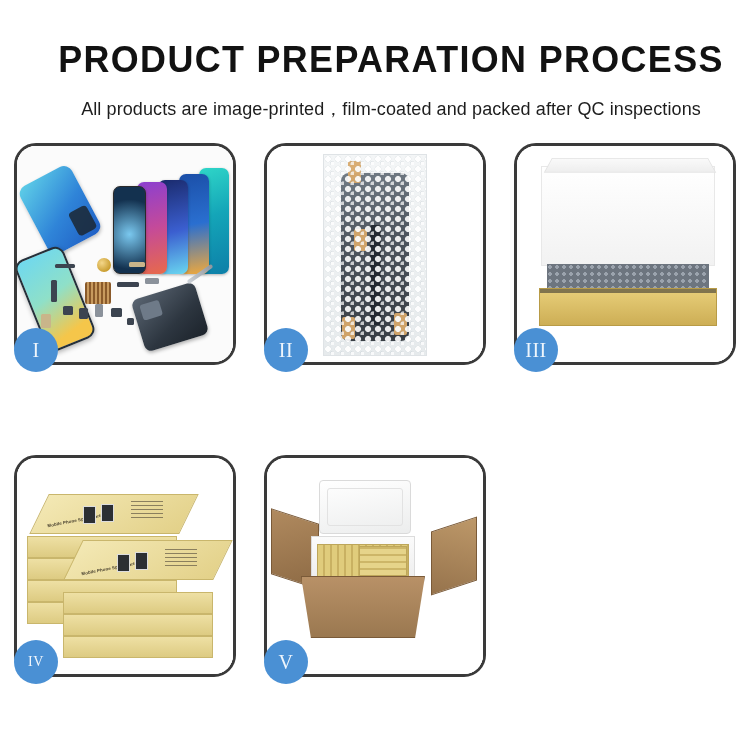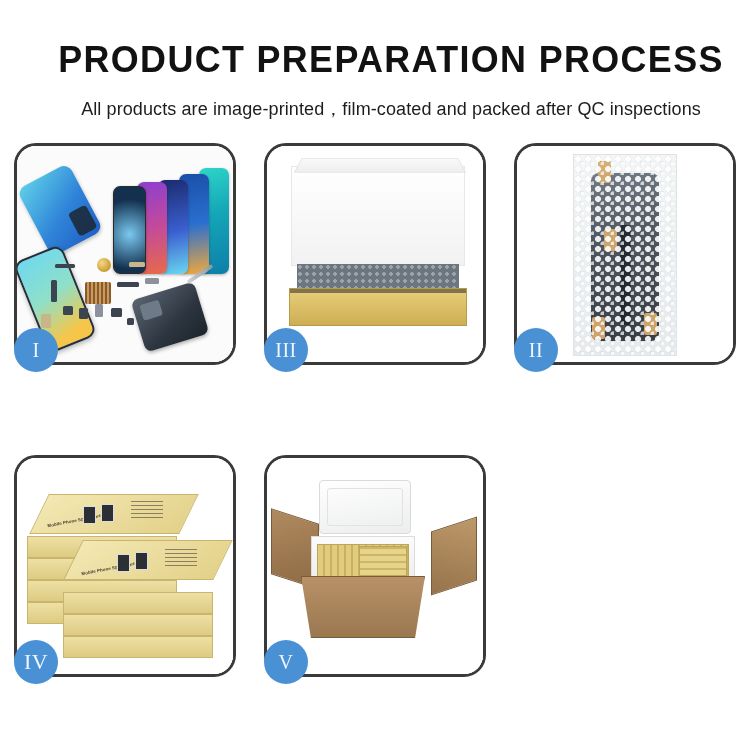--- a/index.html
+++ b/index.html
@@ -91,21 +91,21 @@
     border-radius: 50%;
     background: #4a90d4;
     color: #eef5fc;
     font-family: "Liberation Serif", serif;
     font-size: 20px;
     line-height: 44px;
     text-align: center;
     letter-spacing: 0.5px;
     z-index: 6;
   }
-  .badge.wide { font-size: 22px; }
+  .badge.wide { font-size: 14px; }
 
   
   .s1 { position:absolute; inset:0; background:#fbfbfb; }
   .s1 .fan { position:absolute; left:92px; top:16px; width:120px; height:112px; }
   .s1 .ph {
     position:absolute; bottom:0; border-radius:7px;
     box-shadow:0 1px 3px rgba(0,0,0,.3);
   }
   .s1 .ph1 { right:0;   width:30px; height:106px; background:linear-gradient(160deg,#2fd6c8,#14a5b8 45%,#0d7fa8); }
   .s1 .ph2 { right:20px;width:30px; height:100px; background:linear-gradient(170deg,#1b4fa8,#2a6fd0 50%,#f0a93c); }
@@ -354,48 +354,48 @@
           <div class="bit" style="left:94px;top:162px;width:11px;height:9px;"></div>
           <div class="bit lt" style="left:24px;top:168px;width:10px;height:14px;"></div>
           <div class="bit" style="left:110px;top:172px;width:7px;height:7px;"></div>
         </div>
       </div>
       <div class="badge">I</div>
     </div>
 
     <div class="card">
       <div class="card-inner">
-        <div class="s3">
-          <div class="lid"></div>
-          <div class="foam"></div>
-          <div class="tray"></div>
-        </div>
-      </div>
-      <div class="badge">III</div>
-    </div>
-
-    <div class="card">
-      <div class="card-inner">
         <div class="s2">
           <div class="bag">
             <div class="screen"></div>
             <div class="flex"></div>
             <div class="tape" style="left:24px;top:6px;"></div>
             <div class="tape" style="left:30px;top:74px;"></div>
             <div class="tape" style="left:18px;top:162px;"></div>
             <div class="tape" style="left:70px;top:158px;"></div>
             <div class="bubbles"></div>
           </div>
         </div>
       </div>
       <div class="badge">II</div>
     </div>
 
     <div class="card">
       <div class="card-inner">
+        <div class="s3">
+          <div class="lid"></div>
+          <div class="foam"></div>
+          <div class="tray"></div>
+        </div>
+      </div>
+      <div class="badge">III</div>
+    </div>
+
+    <div class="card">
+      <div class="card-inner">
         <div class="s4">
           <div class="stack">
             <div class="bx" style="left:0;top:56px;"></div>
             <div class="bx" style="left:0;top:78px;"></div>
             <div class="bx" style="left:0;top:100px;"></div>
             <div class="bx" style="left:0;top:122px;"></div>
             <div class="lidtop" style="left:12px;top:14px;"></div>
             <div class="lbl" style="left:20px;top:38px;">Mobile Phone Spare Parts</div>
             <div class="swatch" style="left:56px;top:26px;"></div>
             <div class="swatch" style="left:74px;top:24px;"></div>

